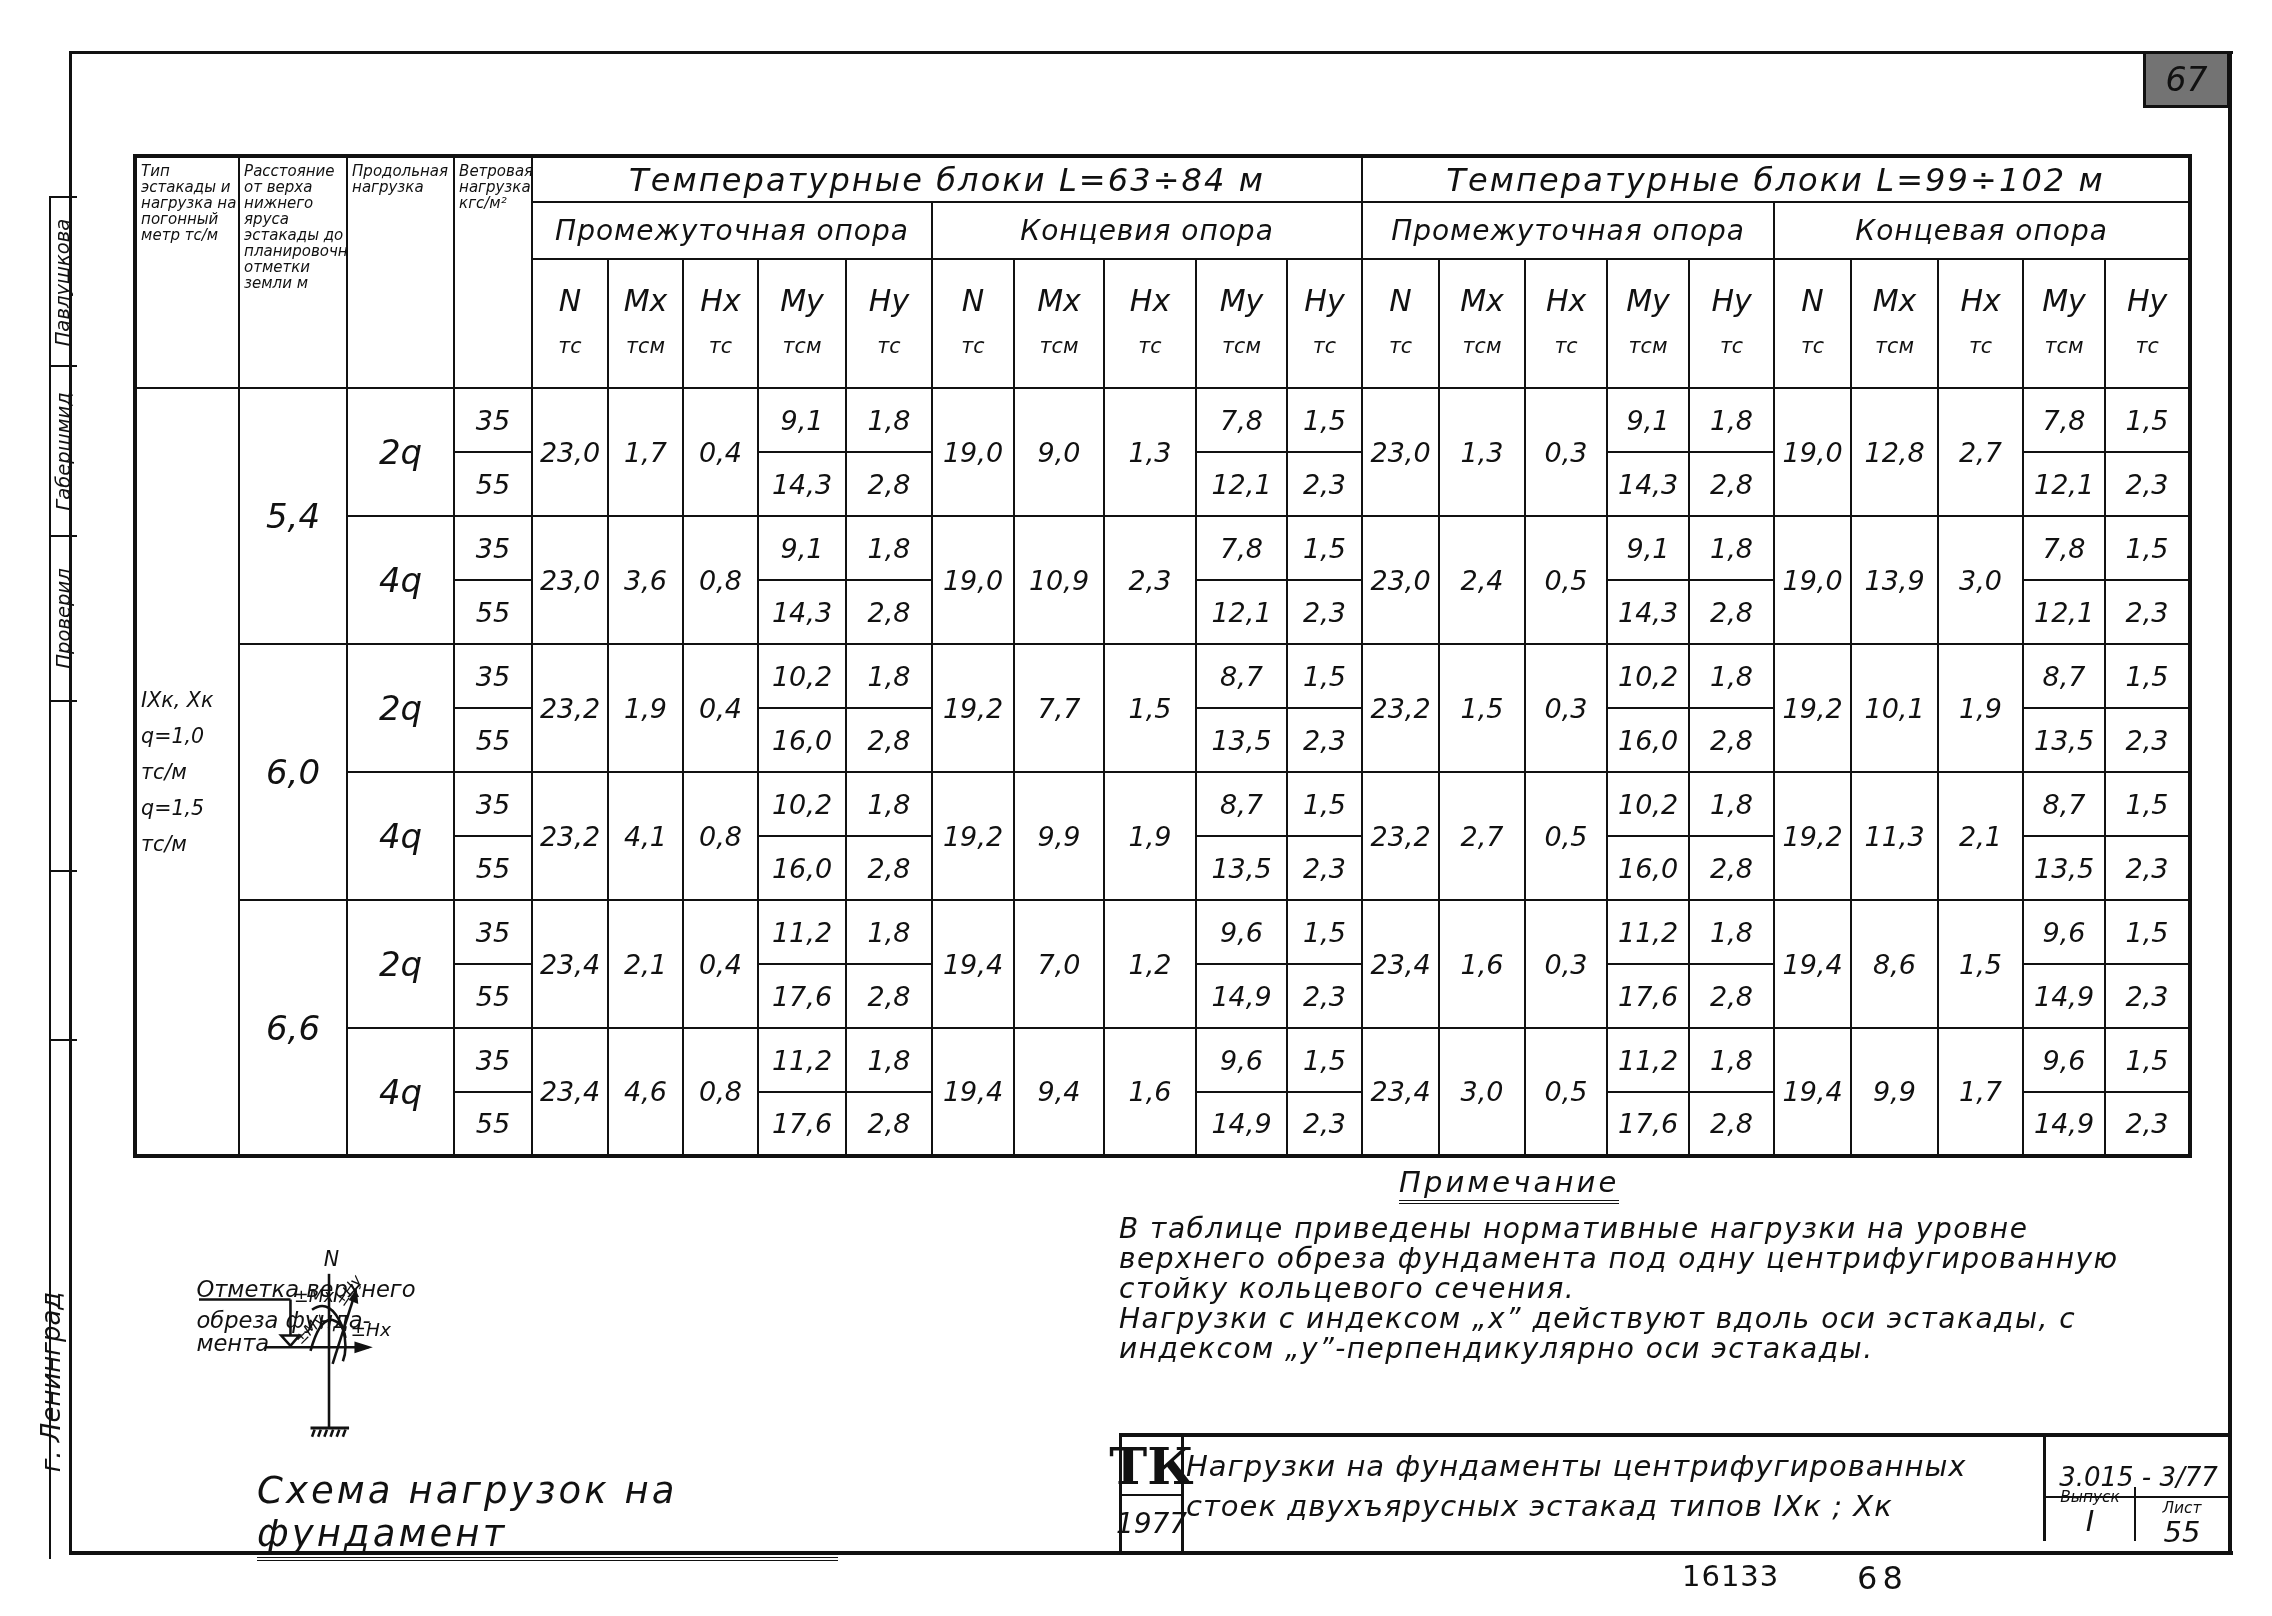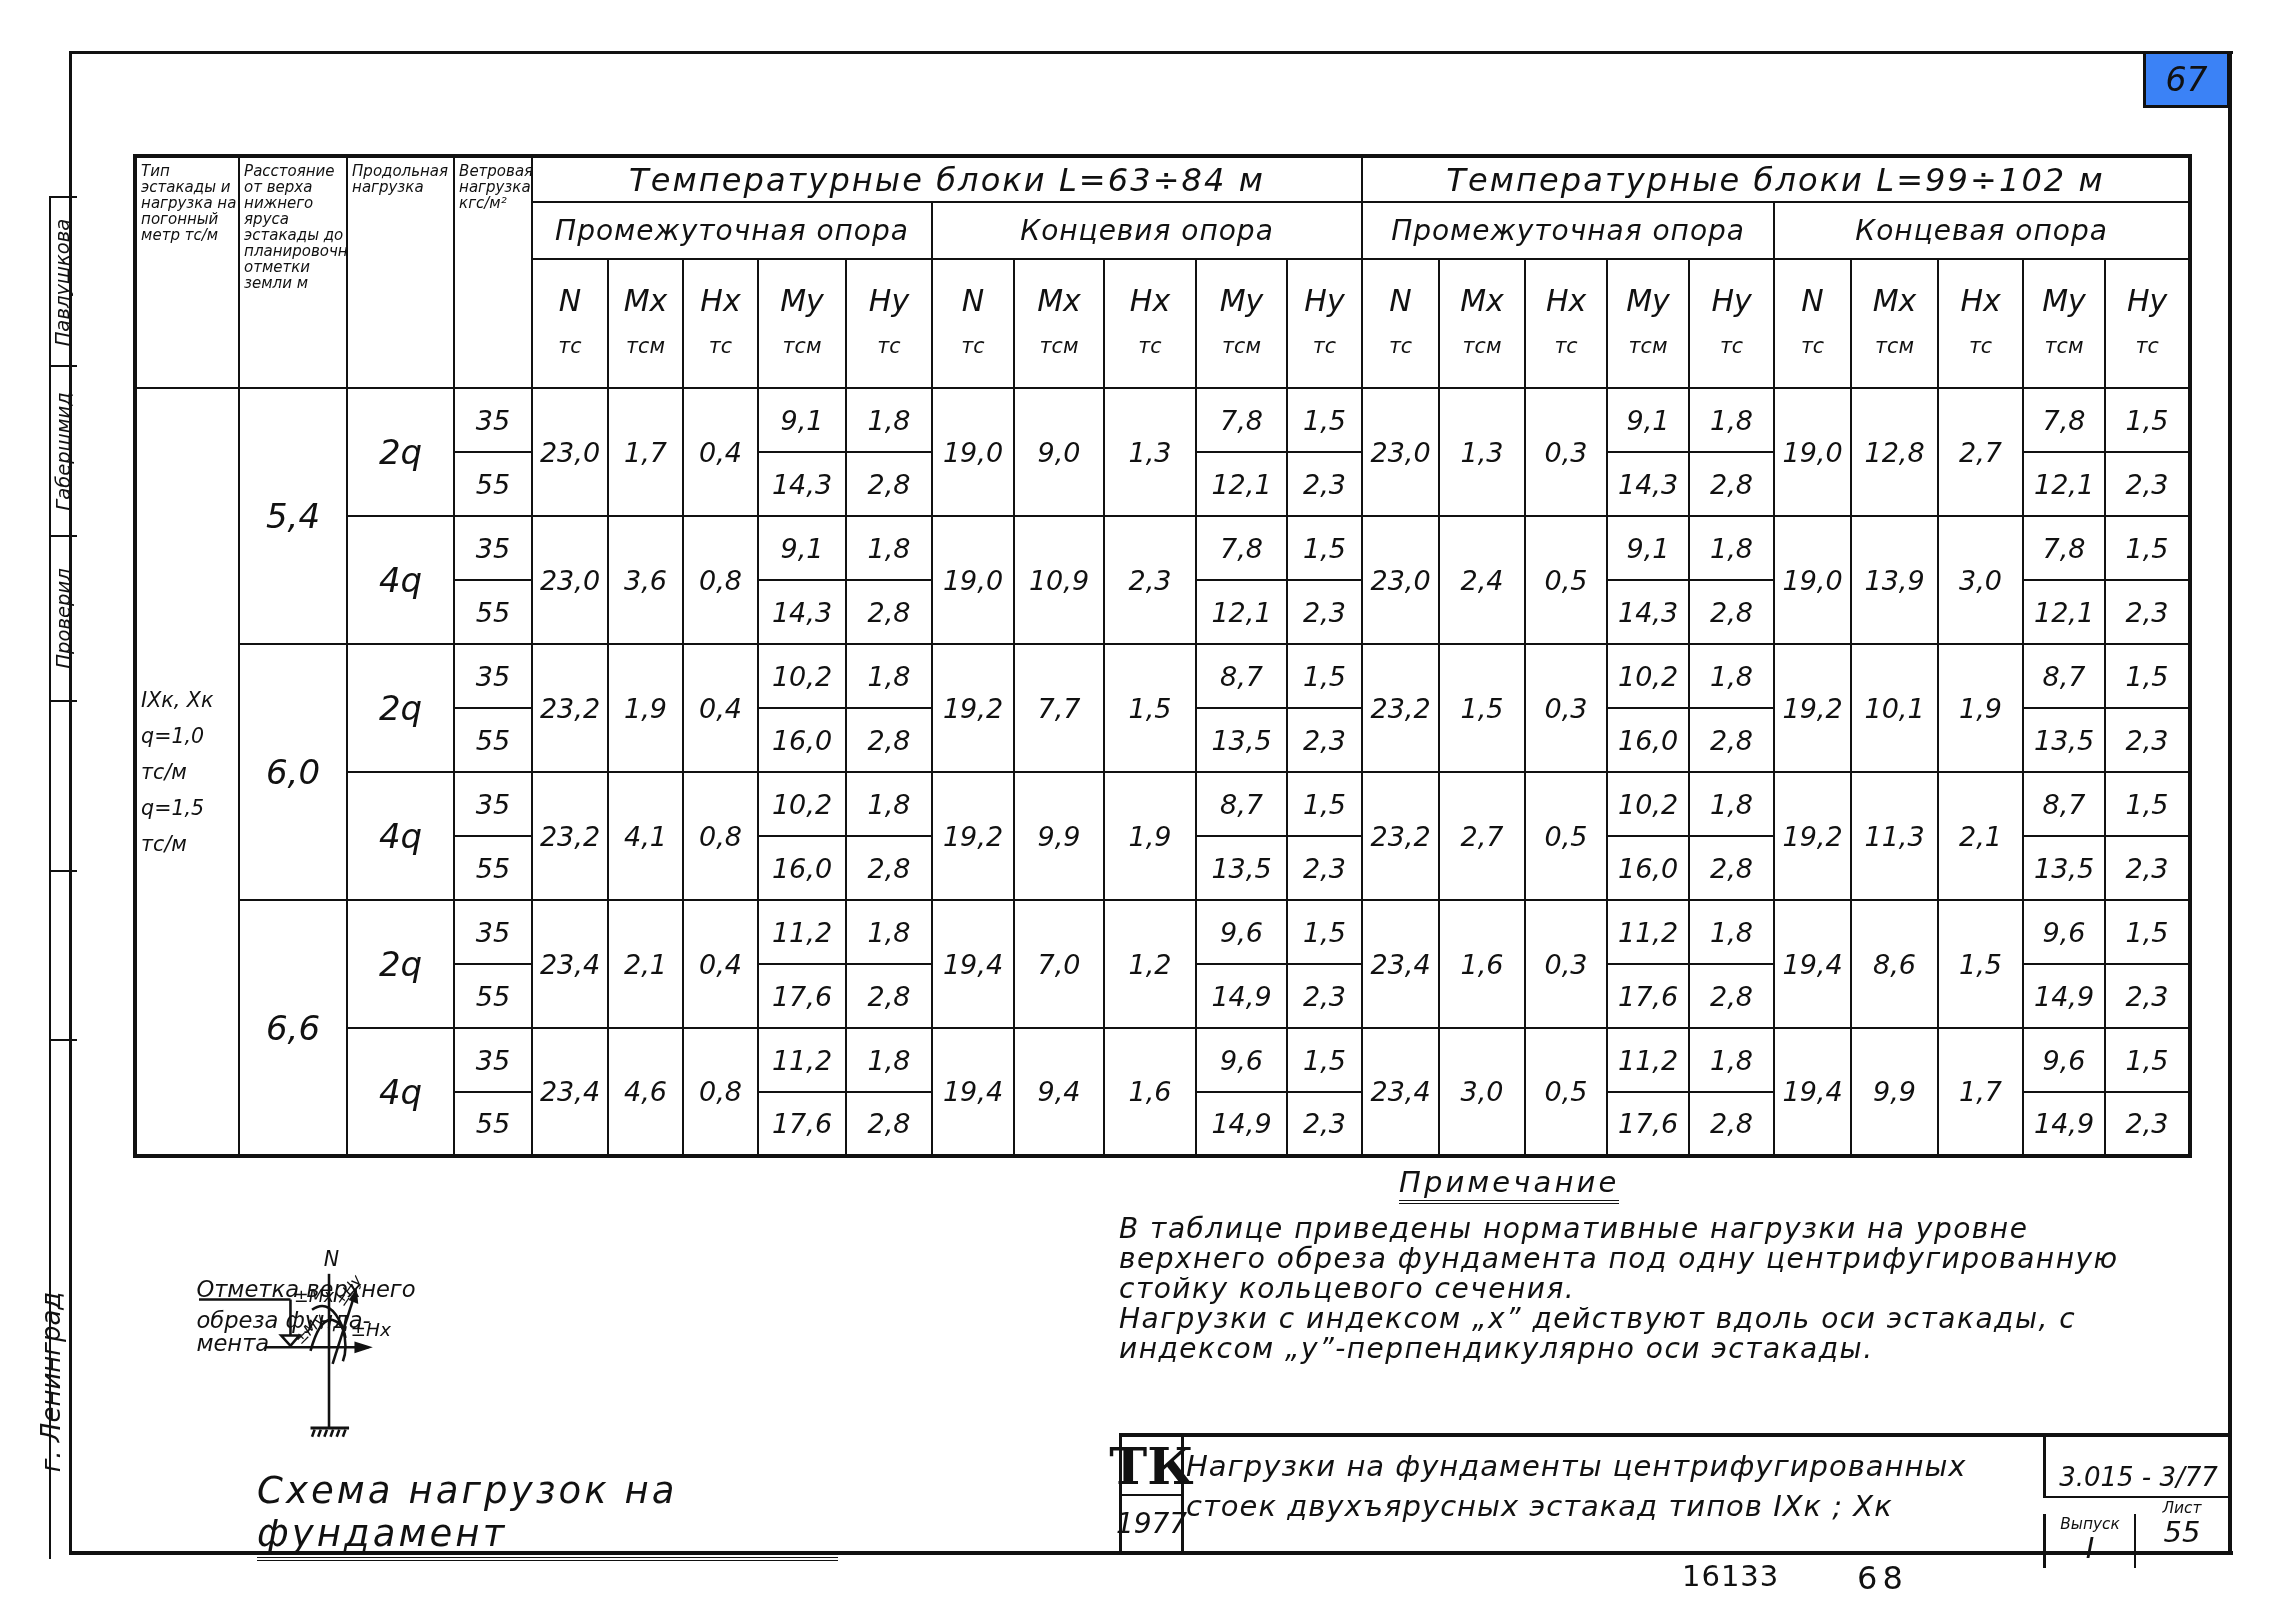--- a/index.html
+++ b/index.html
@@ -4,21 +4,21 @@
 <style>
   html, body { margin:0; padding:0; background:#ffffff; }
   body { width:2273px; height:1617px; position:relative; overflow:hidden;
          font-family:"DejaVu Sans", sans-serif; color:#111; }
   .frame { position:absolute; left:69px; top:51px; width:2164px; height:1502px;
            border-left:3.6px solid #111; border-top:3.6px solid #111; box-sizing:border-box; }
   .frame-right { position:absolute; left:2228px; top:51px; width:4.1px; height:1502px; background:#111; }
   .frame-bottom { position:absolute; left:69px; top:1551px; width:2164px; height:3.6px; background:#111; }
   .sheet-num { position:absolute; left:2143px; top:51px; width:87px; height:57px;
                border:3.6px solid #111; box-sizing:border-box; display:flex; align-items:center;
-               justify-content:center; font-size:33px; font-style:italic; background:#3b82f6; }
+               justify-content:center; font-size:33px; font-style:italic; background:#737373; }
   .margin-strip { position:absolute; left:49px; top:196px; width:28px; height:1363px;
                   border-left:2.6px solid #111; box-sizing:border-box; }
   .margin-cell { position:absolute; left:49px; width:28px; border-top:2.6px solid #111;
                  box-sizing:border-box; display:flex; align-items:center; justify-content:center; }
   .margin-cell span { transform:rotate(-90deg); white-space:nowrap; font-size:19.6px; font-style:italic; }
   .city { position:absolute; left:31px; top:1271px; width:41px; height:221px;
           display:flex; align-items:center; justify-content:center; }
   .city span { transform:rotate(-90deg); white-space:nowrap; font-size:26px; font-style:italic; }
 
   table.main { position:absolute; left:133px; top:154px; width:2036px; height:1001px;
@@ -45,21 +45,21 @@
   .stamp .tk { position:absolute; left:0; top:0; width:59px; height:57px; border-right:3.1px solid #111;
                border-bottom:2.1px solid #111; font-family:"DejaVu Serif", serif; font-size:51px;
                display:flex; align-items:center; justify-content:center; font-weight:bold; }
   .stamp .year { position:absolute; left:0; top:58px; width:59px; height:57px; border-right:3.1px solid #111;
                  font-size:28px; font-style:italic; display:flex; align-items:center; justify-content:center; }
   .stamp .title { position:absolute; left:64px; top:9.3px; width:787px; font-size:29px; font-style:italic;
                   line-height:40px; letter-spacing:1px; }
   .stamp .code { position:absolute; left:921px; top:0; width:188px; height:61px;
                  border-left:3.1px solid #111; border-bottom:2.6px solid #111; box-sizing:border-box;
                  font-size:26px; font-style:italic; display:flex; align-items:flex-end; justify-content:center; padding-bottom:4.1px;text-align:right; }
-  .stamp .issue { position:absolute; left:921px; top:77px; width:93px; height:54px; border-left:3.1px solid #111;
+  .stamp .issue { position:absolute; left:921px; top:50px; width:93px; height:54px; border-left:3.1px solid #111;
                   border-right:2.6px solid #111; box-sizing:border-box; text-align:center; font-style:italic; }
   .stamp .sheet { position:absolute; left:1014px; top:61px; width:95px; height:54px; box-sizing:border-box;
                   text-align:center; font-style:italic; border-right:3.1px solid #111; }
   .stamp .lbl { font-size:15.4px; display:block; line-height:17.5px; margin-top:2.1px; }
   .stamp .val { font-size:29px; display:block; line-height:29px; }
   .archive { position:absolute; left:1682px; top:1559px; font-size:29px; font-family:"DejaVu Sans", sans-serif; letter-spacing:1px; }
   .archive2 { position:absolute; left:1857px; top:1559px; font-size:32px; letter-spacing:5.1px;text-align:right; }
 </style>
 </head>
 <body>

